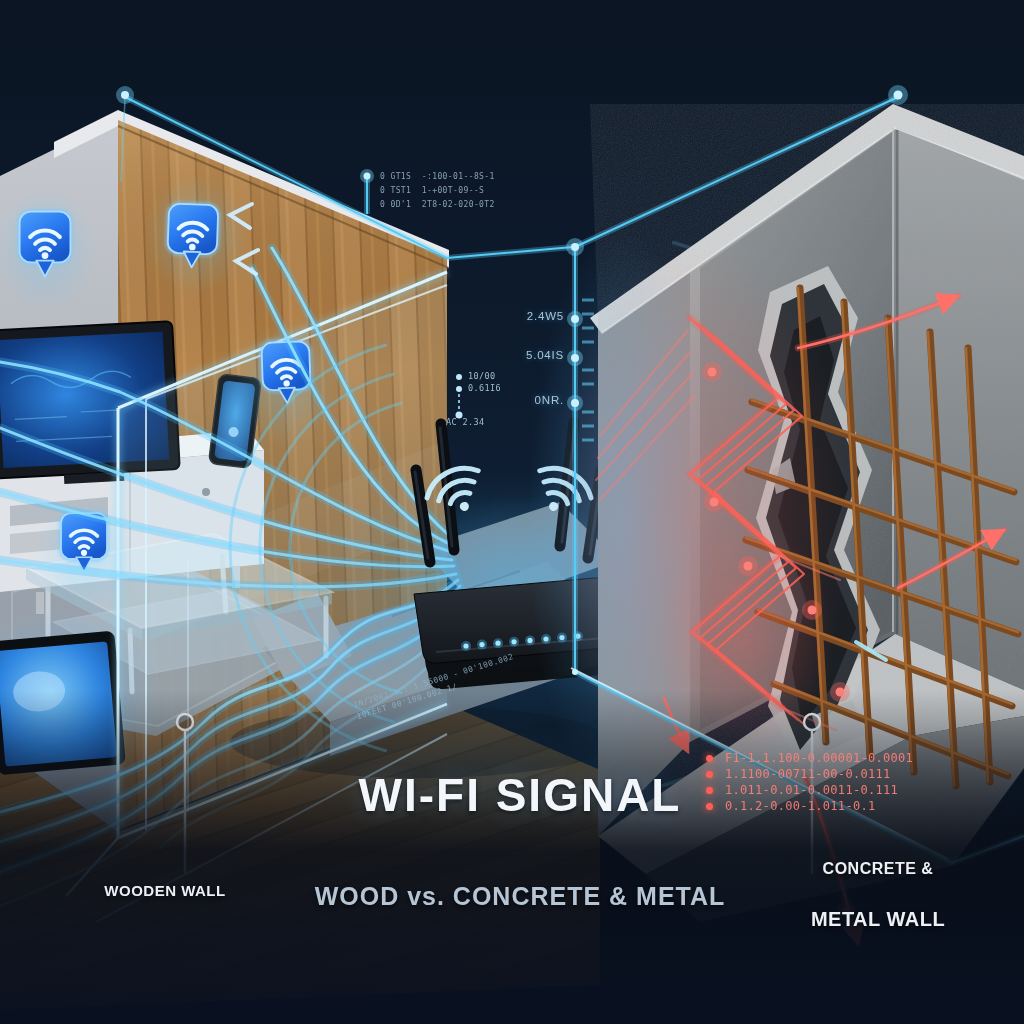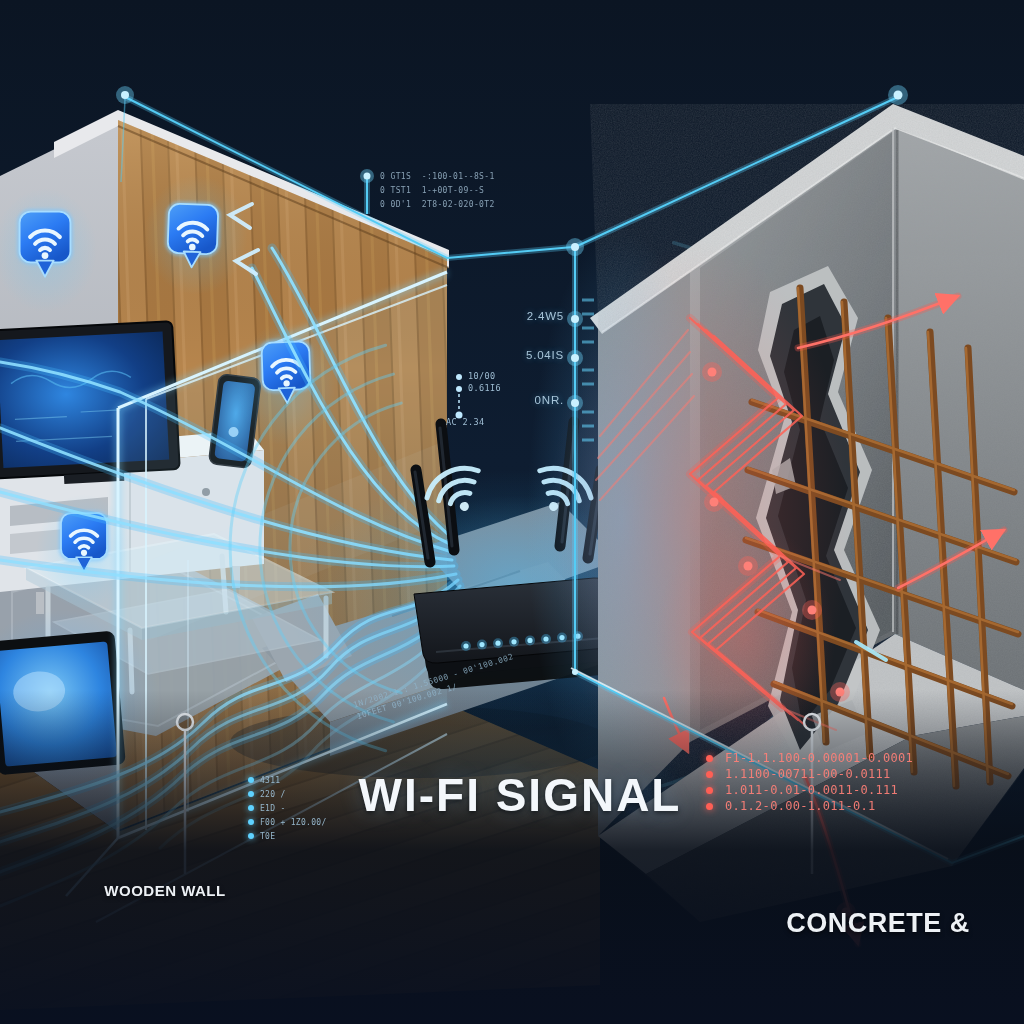--- a/index.html
+++ b/index.html
@@ -526,61 +526,41 @@
       <path d="M185,731 L185,874" stroke="#e3e9ee" stroke-width="2.5"></path>
       <circle cx="812" cy="722" r="8" fill="rgba(10,16,24,0.2)" stroke="#eef3f7" stroke-width="2.5"></circle>
       <path d="M812,731 L812,874" stroke="#e3e9ee" stroke-width="2.5"></path>
     </g>
   </g>
 
   <rect x="0" y="690" width="1024" height="334" fill="url(#vign)"></rect>
 </svg>
 
 <div class="abs t-title" style="top:772px">WI-FI SIGNAL</div>
+<div class="abs t-sub" style="top:882px">WOOD vs. CONCRETE &amp; METAL</div>
 
 <div class="abs wall-label" style="left:40px;top:882px;width:250px">WOODEN WALL</div>
 
-<div class="abs wall-label" style="left:770px;top:908px;width:216px;font-size:27px">CONCRETE &amp;</div>
+<div class="abs wall-label" style="left:770px;top:860px;width:216px;font-size:16px">CONCRETE &amp;</div>
+<div class="abs wall-label" style="left:770px;top:908px;width:216px;font-size:20px">METAL WALL</div>
 
 <div class="abs ruler-lab" style="left:492px;top:310px">2.4W5</div>
 <div class="abs ruler-lab" style="left:492px;top:349px">5.04IS</div>
 <div class="abs ruler-lab" style="left:492px;top:394px">0NR.</div>
 
 <div class="abs center-lab" style="left:468px;top:371px">10/00</div>
 <div class="abs center-lab" style="left:468px;top:383px">0.61I6</div>
 <div class="abs center-lab" style="left:446px;top:417px;width:56px;">AC 2.34</div>
 
 <div class="abs" style="left:380px;top:170px">
   <div class="micro micro-line">0 GT1S  -:100-01--8S-1</div>
   <div class="micro micro-line">0 TST1  1-+00T-09--S</div>
   <div class="micro micro-line">0 0D'1  2T8-02-020-0T2</div>
 </div>
 
-<div class="abs" style="left:248px;top:773px">
-  <div class="list-row">
-        <span class="cdot"></span>
-        <span class="cy-text">4311</span>
-      </div>
-  <div class="list-row">
-        <span class="cdot"></span>
-        <span class="cy-text">220 /</span>
-      </div>
-  <div class="list-row">
-        <span class="cdot"></span>
-        <span class="cy-text">E1D -</span>
-      </div>
-  <div class="list-row">
-        <span class="cdot"></span>
-        <span class="cy-text">F00 + 1Z0.00/</span>
-      </div>
-  <div class="list-row">
-        <span class="cdot"></span>
-        <span class="cy-text">T0E</span>
-      </div>
-</div>
 
 <div class="abs" style="left:706px;top:750px">
   <div class="list-row" style="height:16px">
         <span class="rdot"></span>
         <span class="rd-text">F1-1.1.100-0.00001-0.0001</span>
       </div>
   <div class="list-row" style="height:16px">
         <span class="rdot"></span>
         <span class="rd-text">1.1100-00711-00-0.0111</span>
       </div>

